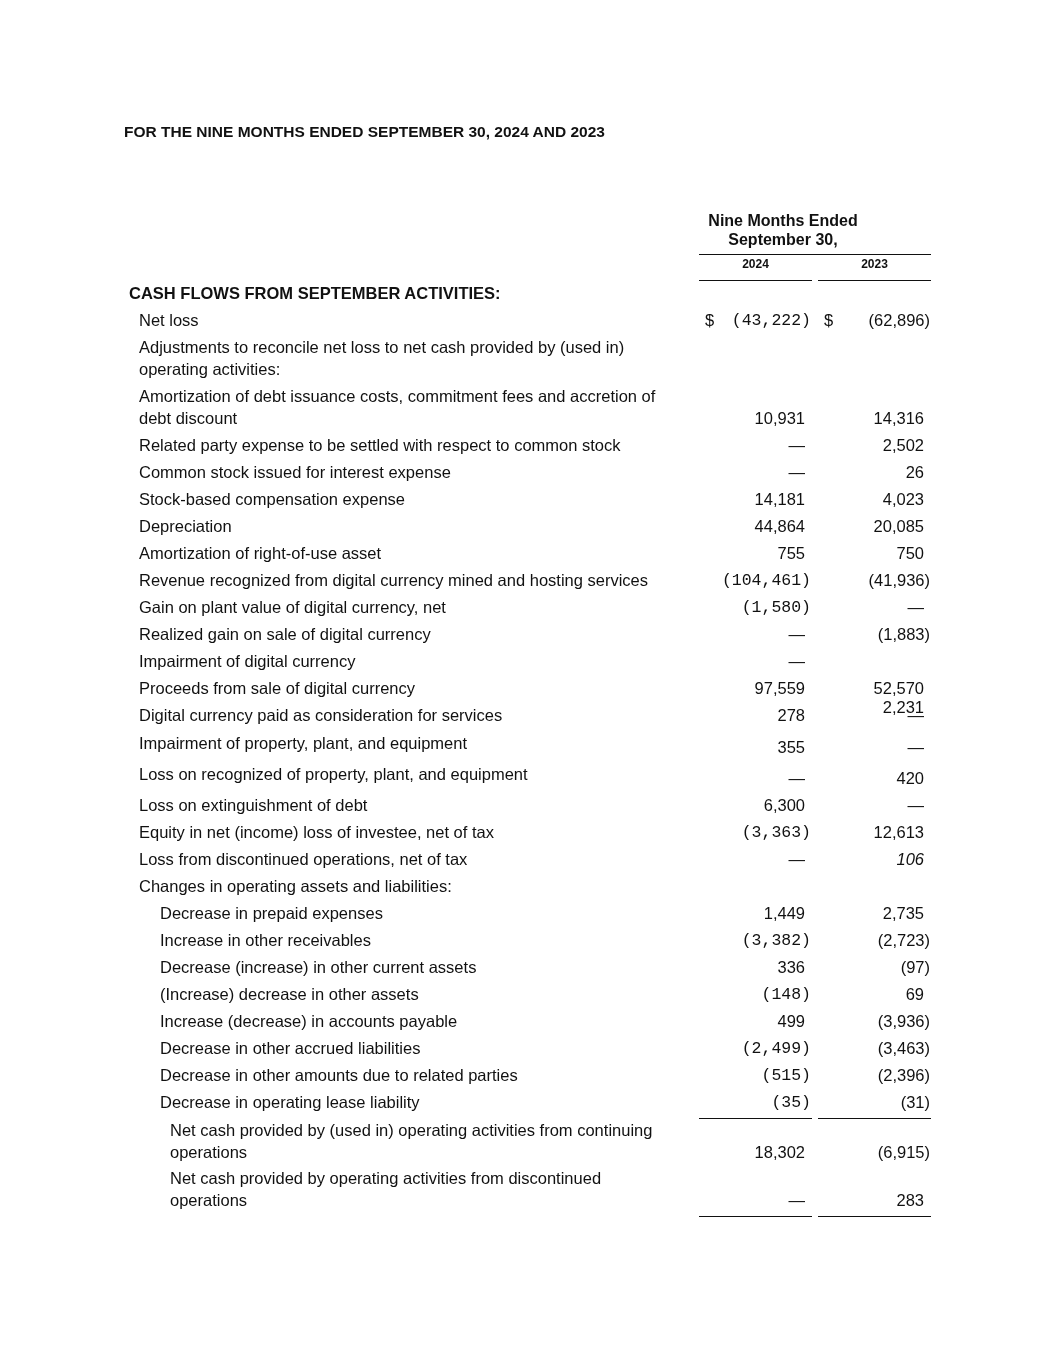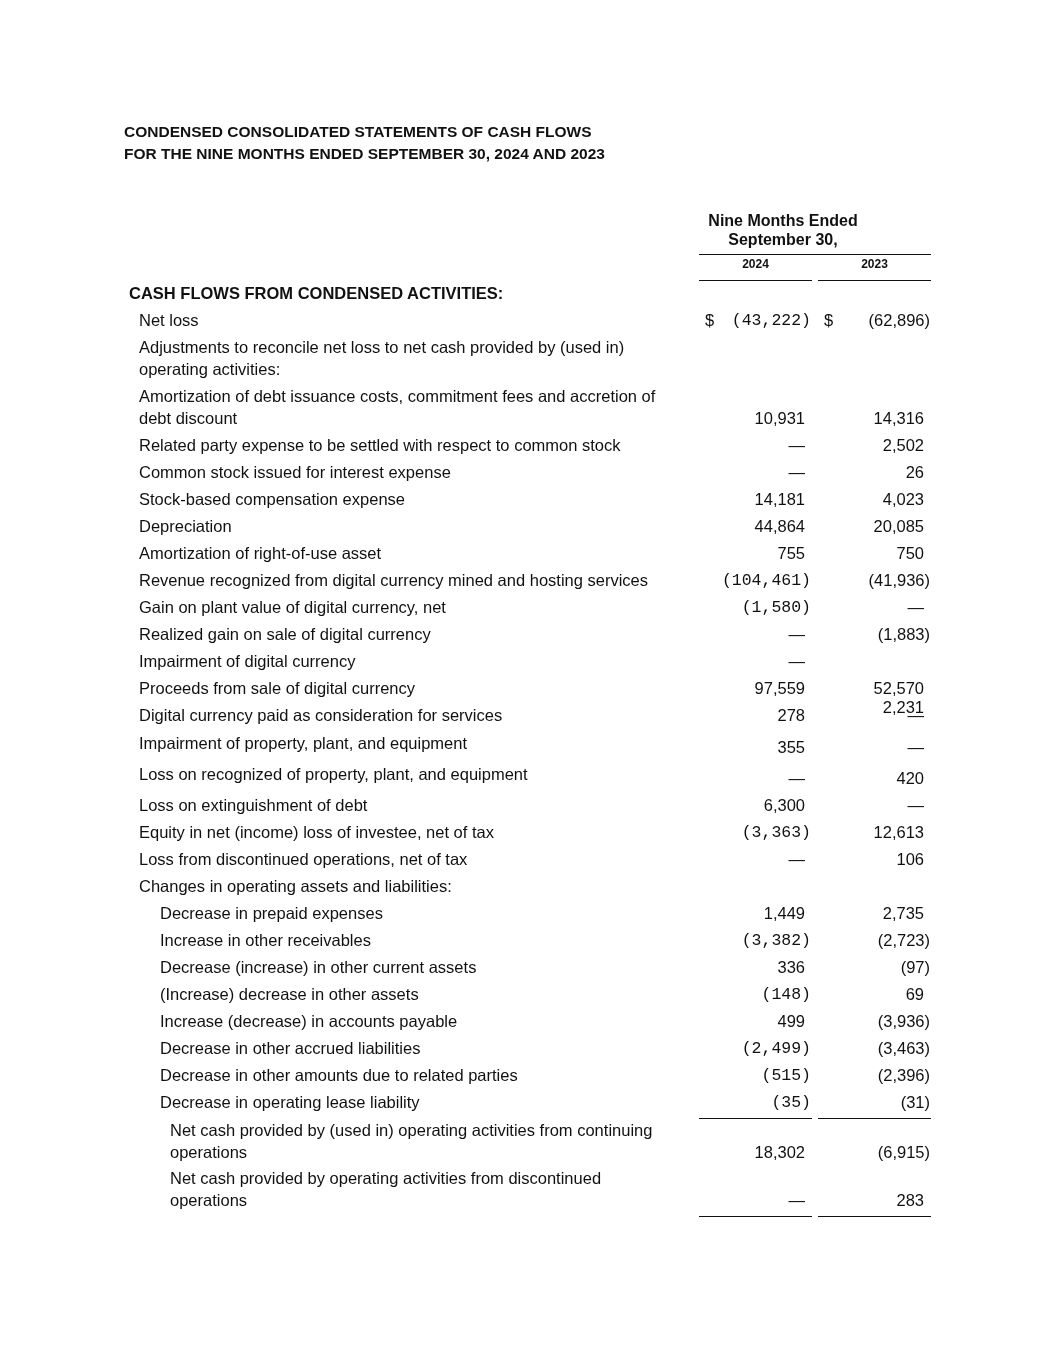--- a/index.html
+++ b/index.html
@@ -39,35 +39,34 @@
     .row .dollar { position: absolute; }
     .lvl1 { left: 139px; }
     .lvl2 { left: 160px; }
     .lvl3 { left: 170px; }
     .rule { position: absolute; border-top: 1.5px solid #111; width: 113px; }
   </style>
 </head>
 <body>
 
 <div class="title-block">
-  <div>CONDENSED CONSOLIDATED STATEMENTS OF CASH FLOWS</div>
   <div>FOR THE NINE MONTHS ENDED SEPTEMBER 30, 2024 AND 2023</div>
 </div>
 
 <div class="col-header">
   <div>Nine Months Ended</div>
   <div>September 30,</div>
 </div>
 <div class="col-header-rule"></div>
 <div class="year-label" style="left:699px">2024</div>
 <div class="year-label" style="left:818px">2023</div>
 <div class="year-rule" style="left:699px"></div>
 <div class="year-rule" style="left:818px"></div>
 
-<div class="section-head">CASH FLOWS FROM CONDENSED ACTIVITIES:</div>
+<div class="section-head">CASH FLOWS FROM SEPTEMBER ACTIVITIES:</div>
 
 <div id="rows">
     <div class="row" style="top: 310px;">
       <span class="label lvl1">Net loss</span>
       <span class="dollar" style="left: 705px;">$</span>
       <span class="dollar" style="left: 824px;">$</span>
       <span class="v24 neg" style="top: 0px;">(43,222)</span>
       <span class="v23 neg" style="top: 0px;">(62,896)</span>
     </div>
     <div class="row" style="top: 337px;">
@@ -153,21 +152,21 @@
       <span class="v23" style="top: 0px;">—</span>
     </div>
     <div class="row" style="top: 822px;">
       <span class="label lvl1">Equity in net (income) loss of investee, net of tax</span>
       <span class="v24 neg" style="top: 0px;">(3,363)</span>
       <span class="v23" style="top: 0px;">12,613</span>
     </div>
     <div class="row" style="top: 849px;">
       <span class="label lvl1">Loss from discontinued operations, net of tax</span>
       <span class="v24" style="top: 0px;">—</span>
-      <span class="v23" style="top: 0px;">106</span>
+      <span class="v23" style="top: 0px; font-style: italic;">106</span>
     </div>
     <div class="row" style="top: 876px;">
       <span class="label lvl1">Changes in operating assets and liabilities:</span>
       <span class="v24" style="top: 0px;"></span>
       <span class="v23" style="top: 0px;"></span>
     </div>
     <div class="row" style="top: 903px;">
       <span class="label lvl2">Decrease in prepaid expenses</span>
       <span class="v24" style="top: 0px;">1,449</span>
       <span class="v23" style="top: 0px;">2,735</span>

